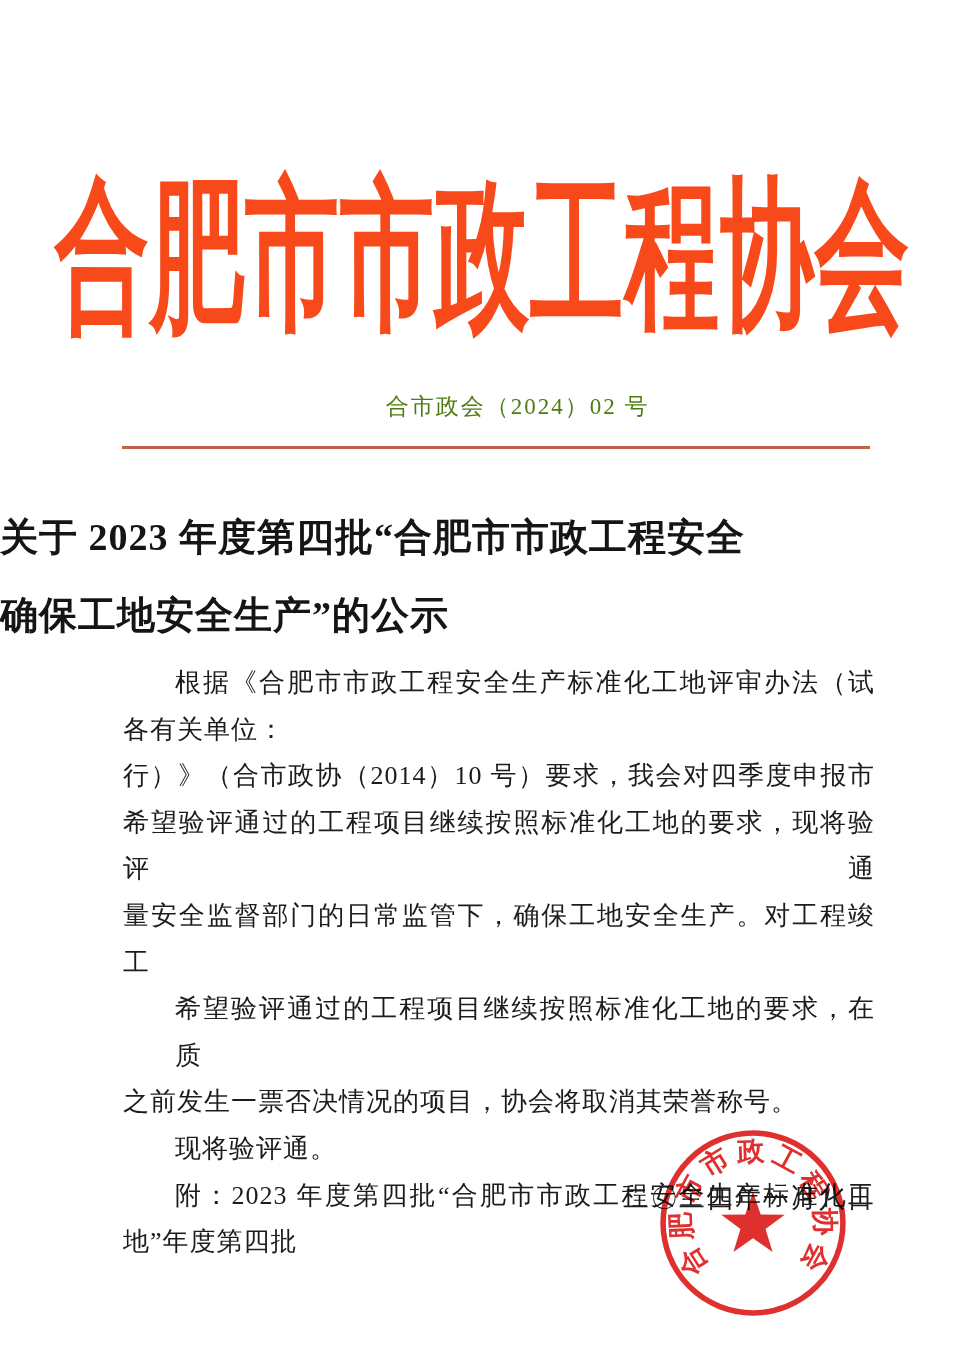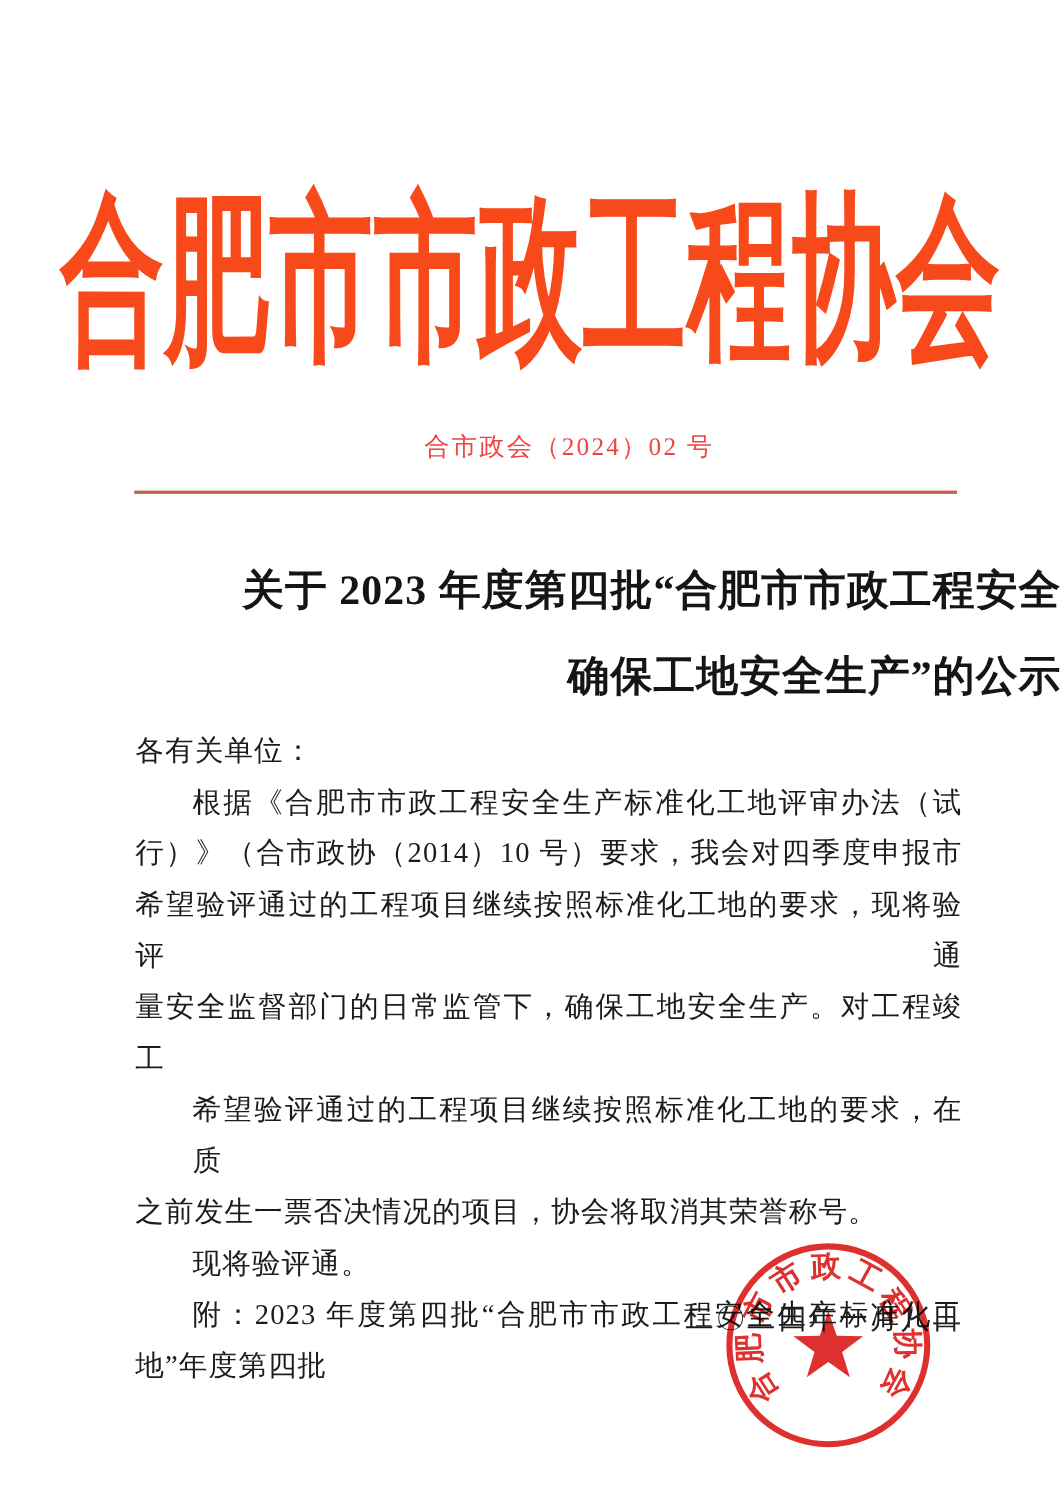--- a/index.html
+++ b/index.html
@@ -24,34 +24,34 @@
     white-space:nowrap;
   }
 
   
   .doc-number {
     position:absolute; top:391px; left:0; right:0;
     text-align:center;
     padding-left:70px;
     font-size:23px;
     letter-spacing:2px;
-    color:#ef4444;
+    color:#4d7c0f;
   }
 
   
   .red-rule {
     position:absolute; top:446px; left:122px;
     width:748px; height:3px;
     background:#c4604e;
   }
 
   
   .doc-title {
     position:absolute; top:498px; left:0; right:0;
-    text-align:right;
+    text-align:left;
     font-size:38px; line-height:78px;
     font-weight:bold;
     color:#151515;
     letter-spacing:1px;
   }
 
   
   .body-text {
     position:absolute; top:660px; left:123px;
     width:752px;
@@ -95,22 +95,22 @@
   <div class="doc-number">合市政会（2024）02 号</div>
 
   <div class="red-rule"></div>
 
   <div class="doc-title">
     <div>关于 2023 年度第四批“合肥市市政工程安全</div>
     <div>确保工地安全生产”的公示</div>
   </div>
 
   <div class="body-text">
+      <div class="bline ind jl">根据《合肥市市政工程安全生产标准化工地评审办法（试</div>
       <div class="bline">各有关单位：</div>
-      <div class="bline ind jl">根据《合肥市市政工程安全生产标准化工地评审办法（试</div>
       <div class="bline jl">行）》（合市政协（2014）10 号）要求，我会对四季度申报市</div>
       <div class="bline jl">希望验评通过的工程项目继续按照标准化工地的要求，现将验评通</div>
       <div class="bline jl">量安全监督部门的日常监管下，确保工地安全生产。对工程竣工</div>
       <div class="bline ind jl">希望验评通过的工程项目继续按照标准化工地的要求，在质</div>
       <div class="bline">之前发生一票否决情况的项目，协会将取消其荣誉称号。</div>
       <div class="bline ind">现将验评通。</div>
       <div class="bline ind jl">附：2023 年度第四批“合肥市市政工程安全生产标准化工</div>
       <div class="bline">地”年度第四批</div>
     </div>
 

